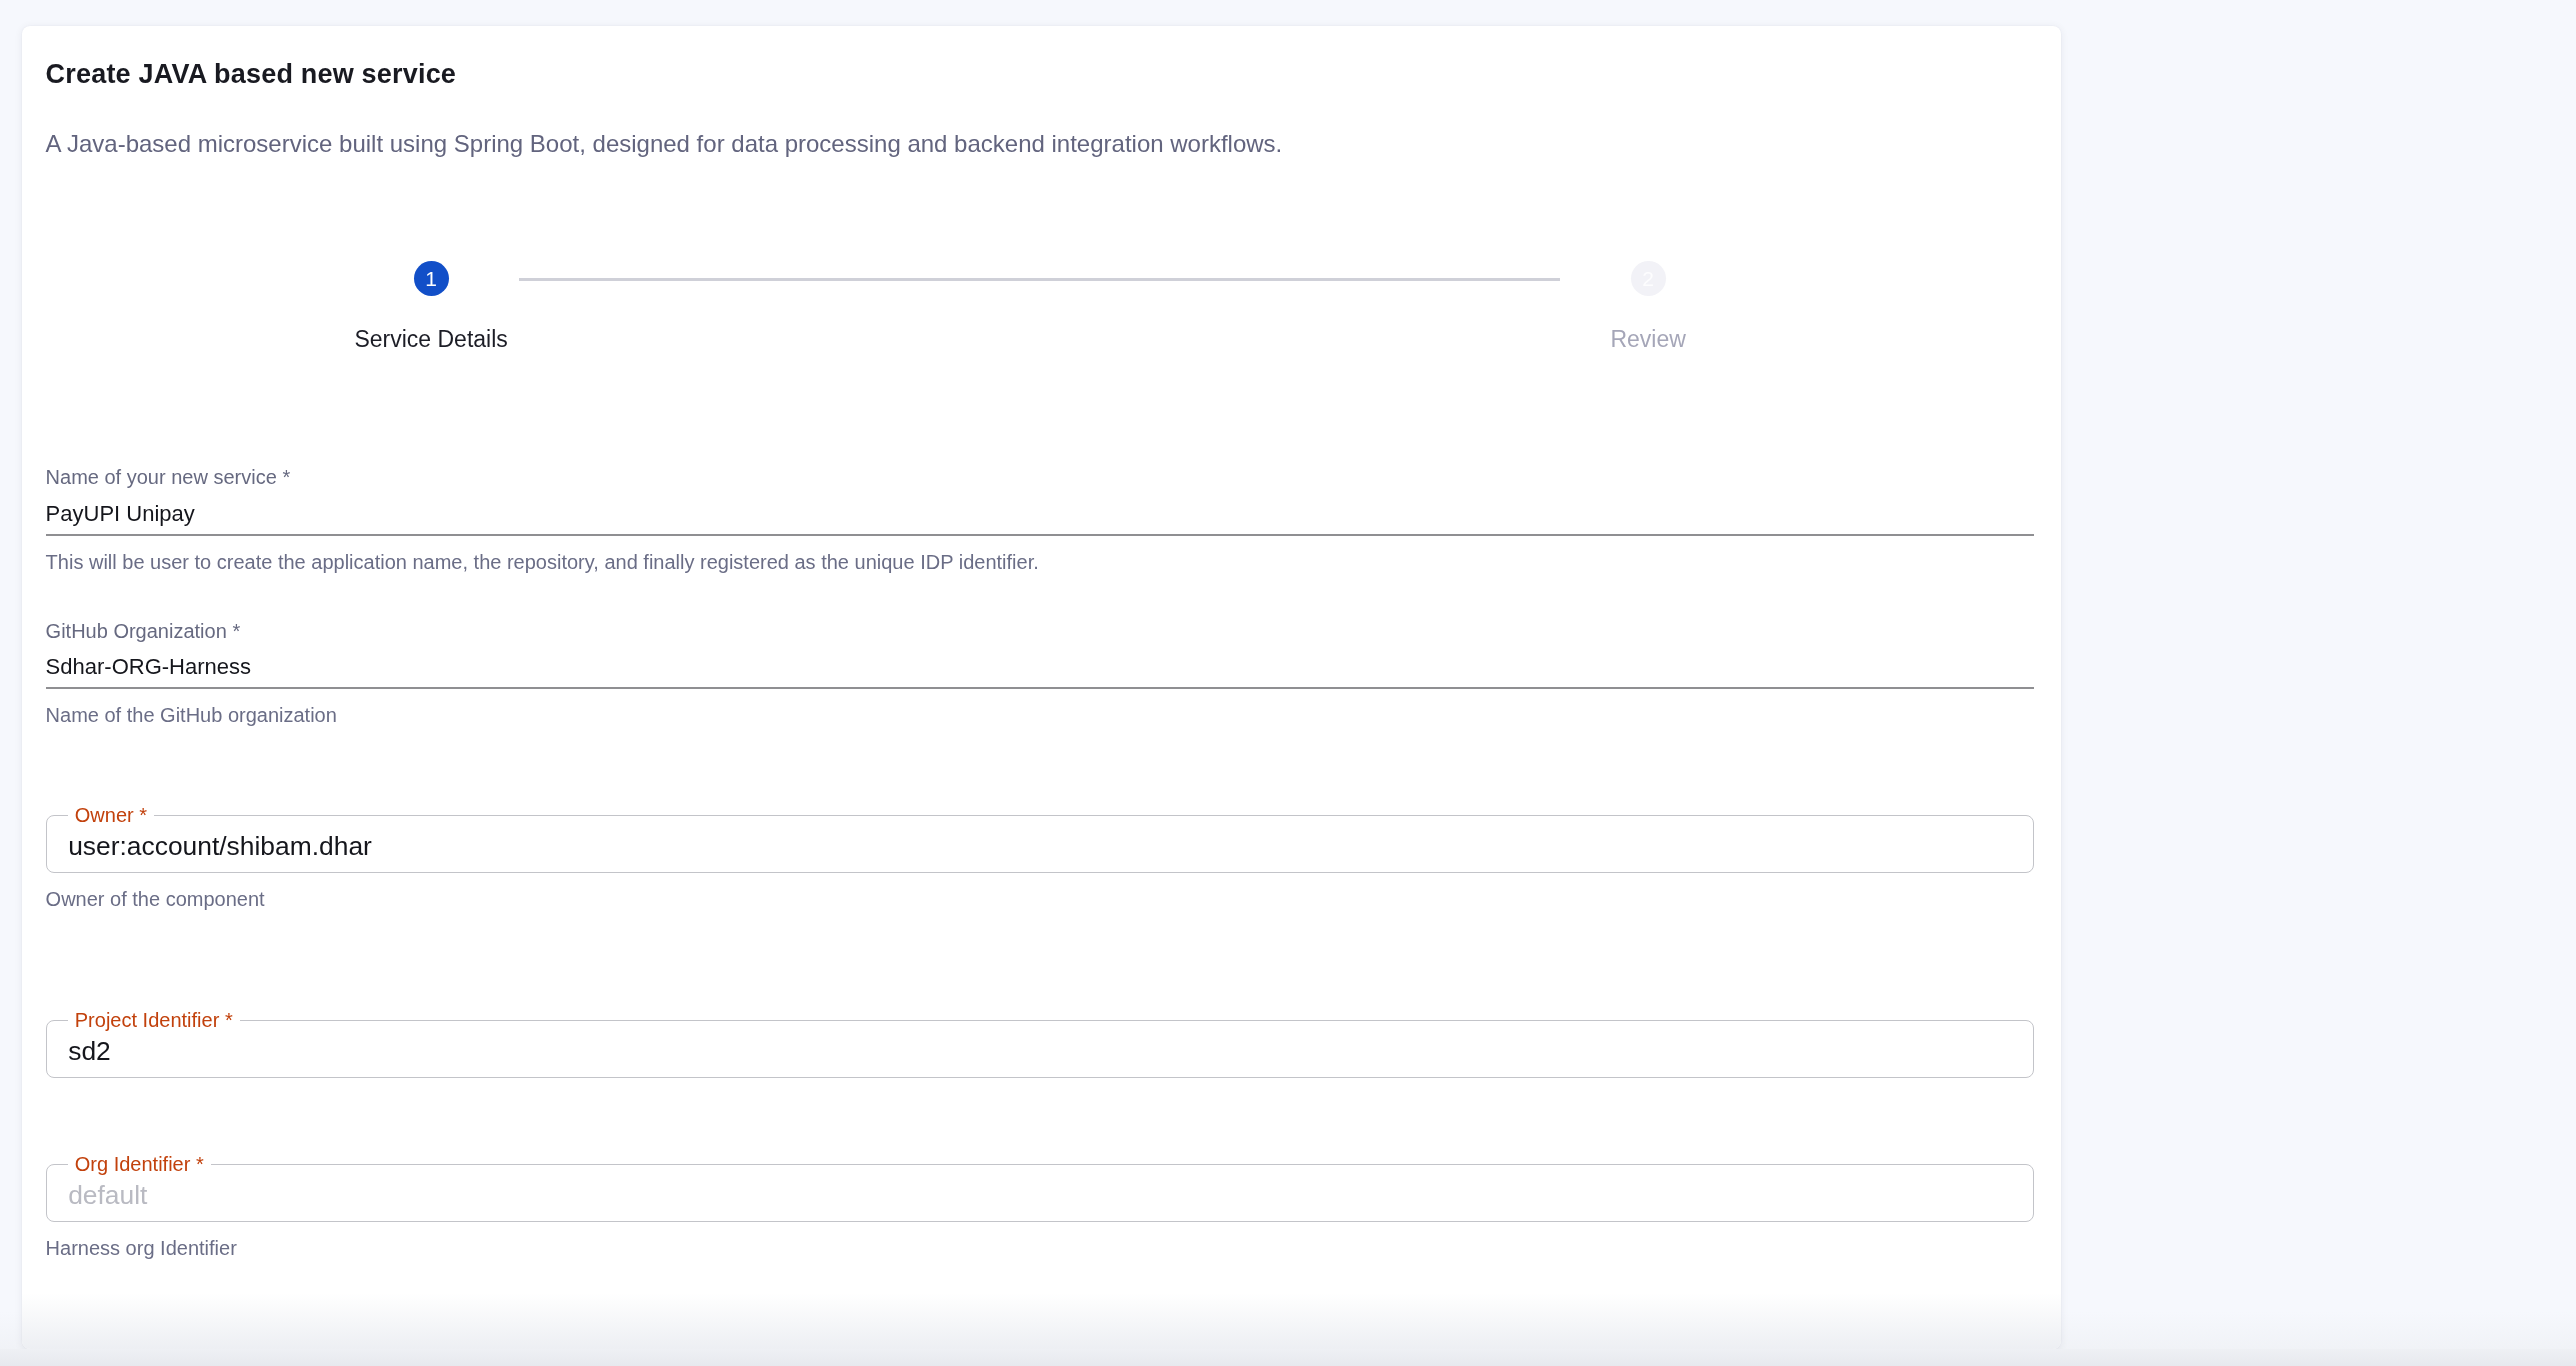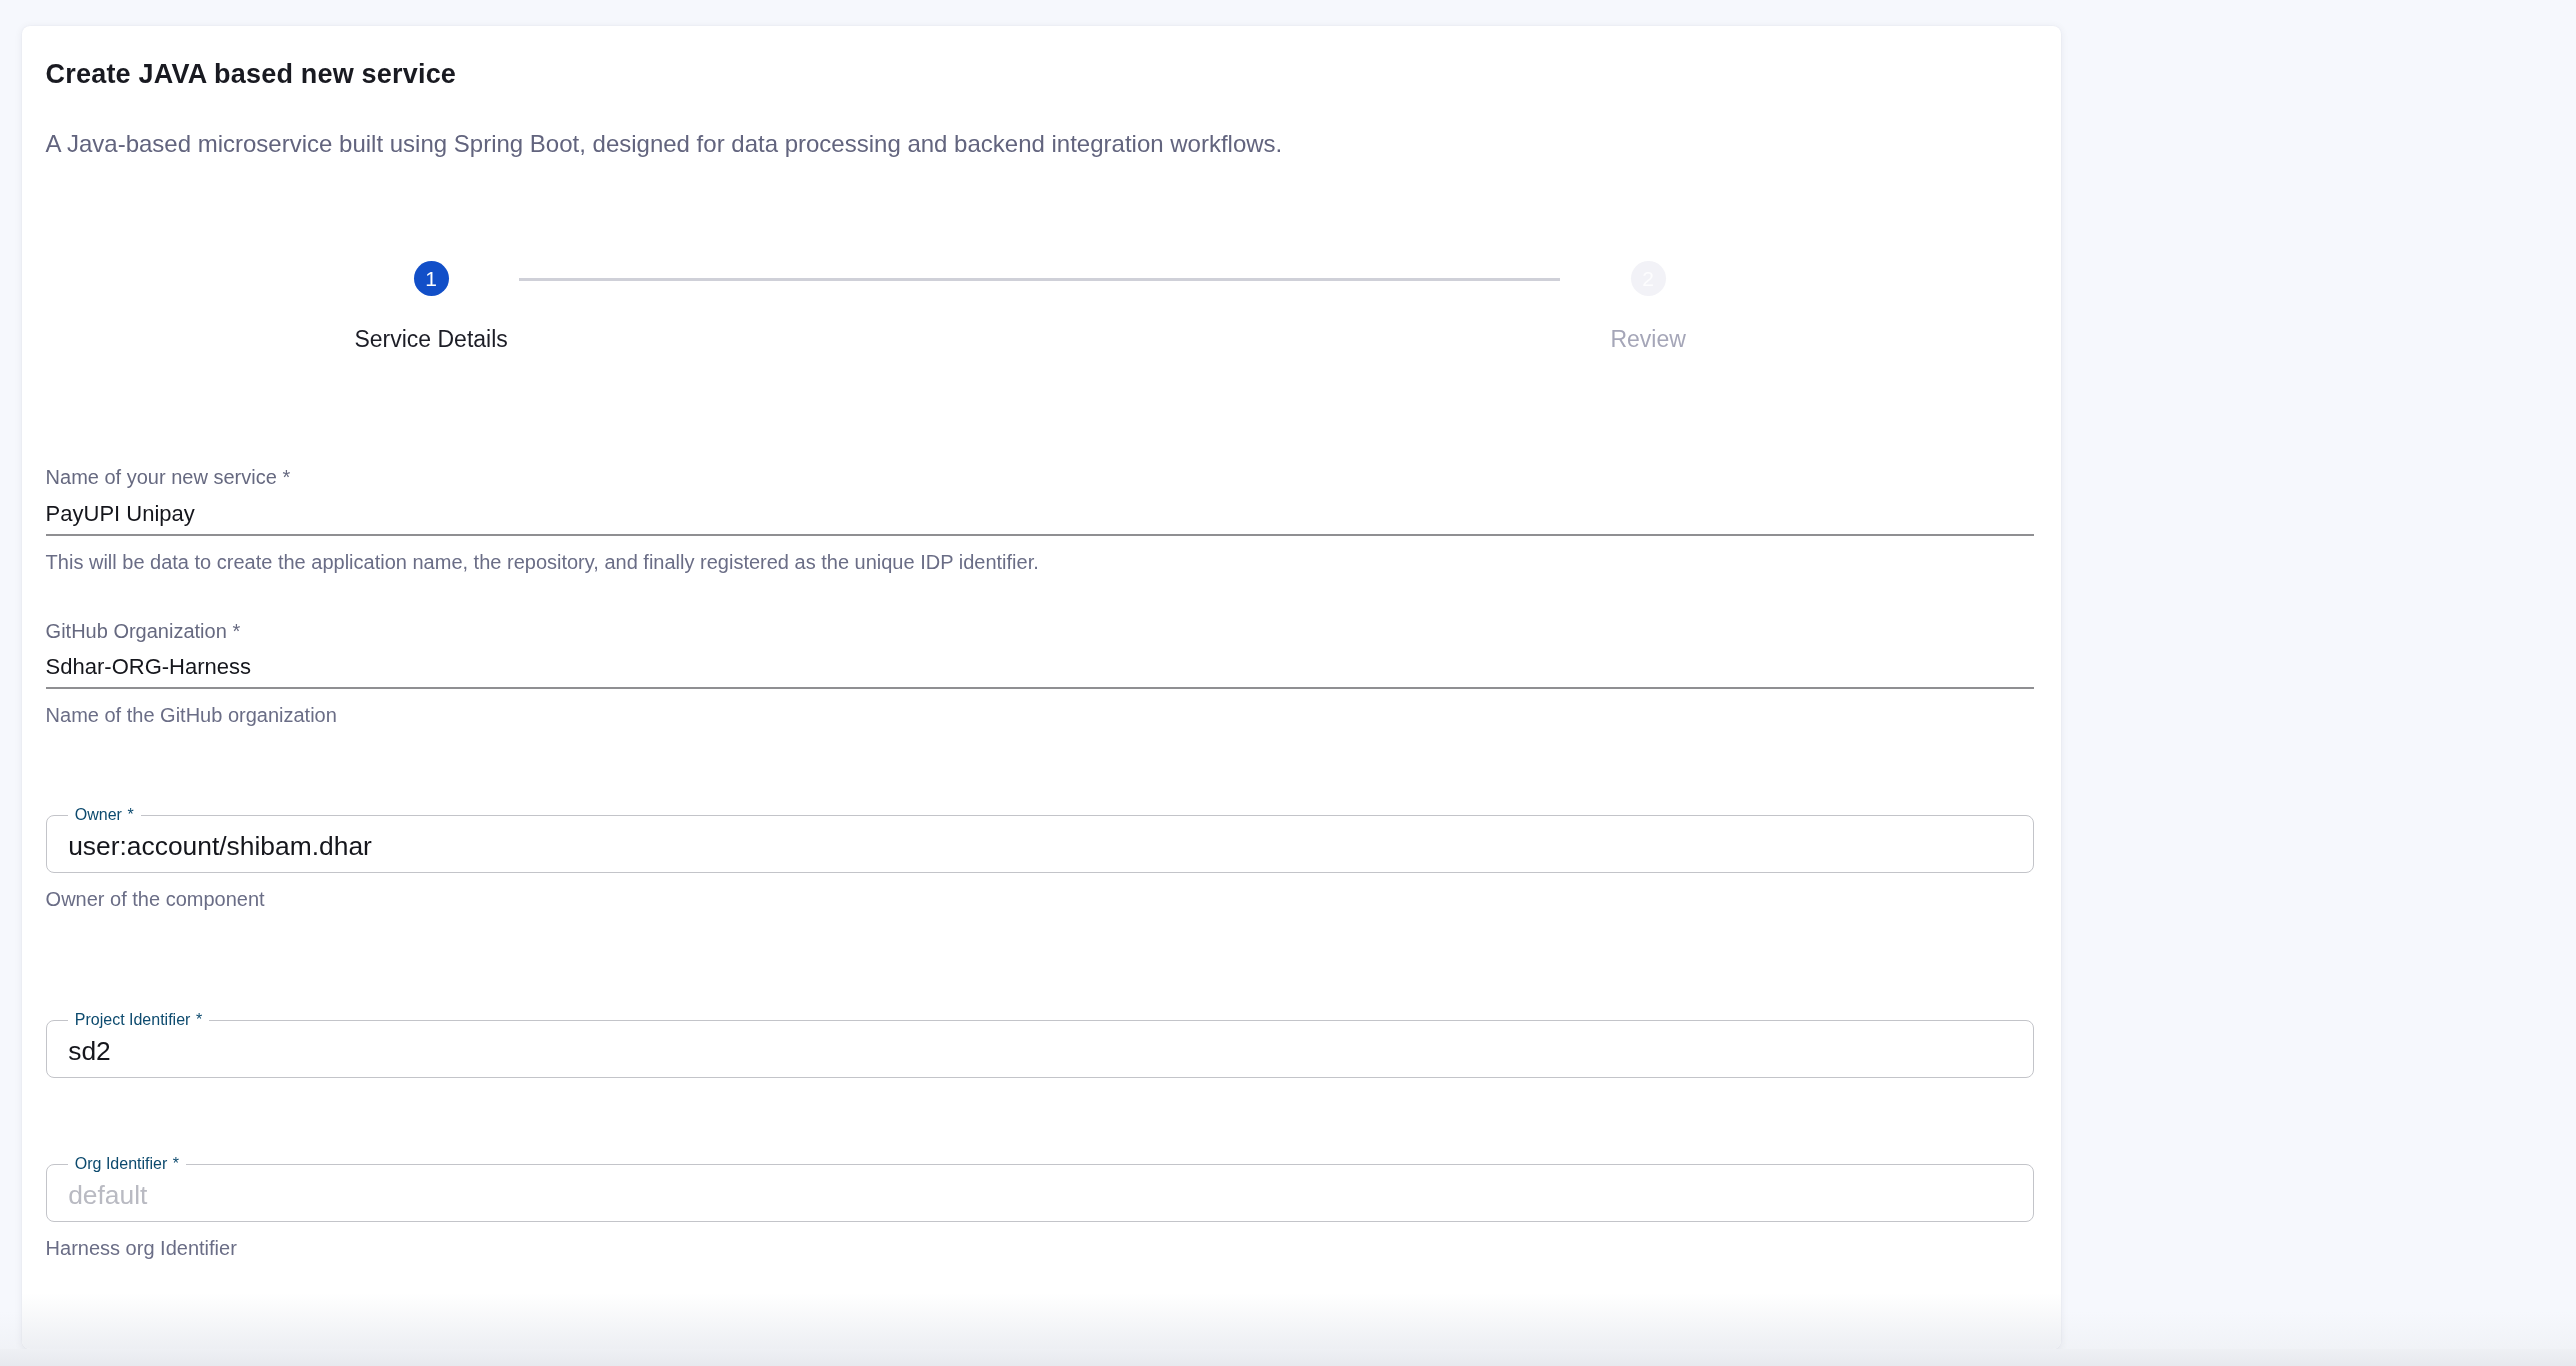--- a/index.html
+++ b/index.html
@@ -90,21 +90,21 @@
     position: relative;
     height: 58px;
     border: 1.6px solid #c3c4c9;
     border-radius: 8px;
     background: #ffffff;
   }
   .out-label {
     position: absolute; top: -12px; left: 21px;
     background: #ffffff;
     padding: 0 7.2px;
-    font-size: 16px; color: #0c4a6e;
+    font-size: 20px; color: #c2410c;
     line-height: 22.4px;
   }
   .out-input {
     width: 100%; height: 100%;
     border: none; outline: none; background: transparent;
     font-family: inherit; font-size: 26.4px; color: #15161c;
     padding: 4.8px 16px 0 21.6px;
     border-radius: 8px;
   }
   .out-input::placeholder { color: #b9bac2; opacity: 1; }
@@ -137,21 +137,21 @@
         </div>
         <div class="step-label">Review</div>
       </div>
     </div>
 
     <div class="field std mt-214">
       <label class="f-label">
         <span>Name of your new service</span><span class="ast">*</span>
       </label>
       <input class="std-input" type="text" value="PayUPI Unipay" style="">
-      <div class="helper">This will be data to create the application name, the repository, and finally registered as the unique IDP identifier.</div>
+      <div class="helper">This will be user to create the application name, the repository, and finally registered as the unique IDP identifier.</div>
     </div>
 
     <div class="field std mt-57">
       <label class="f-label">
         <span>GitHub Organization</span><span class="ast">*</span>
       </label>
       <input class="std-input" type="text" value="Sdhar-ORG-Harness" style="">
       <div class="helper">Name of the GitHub organization</div>
     </div>
 

